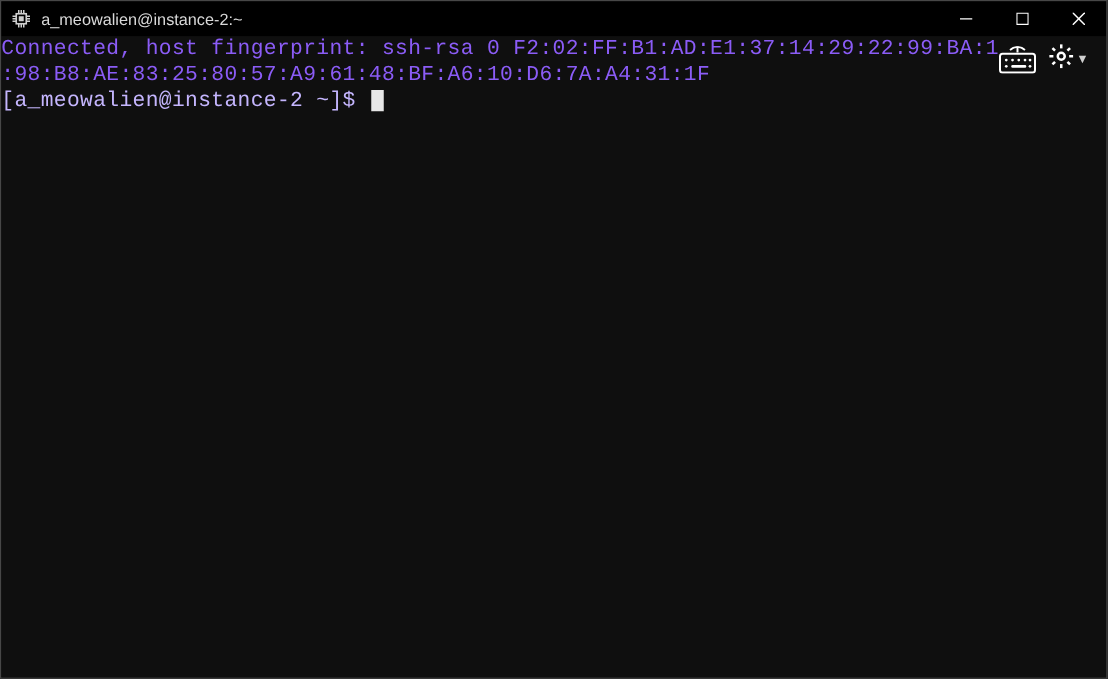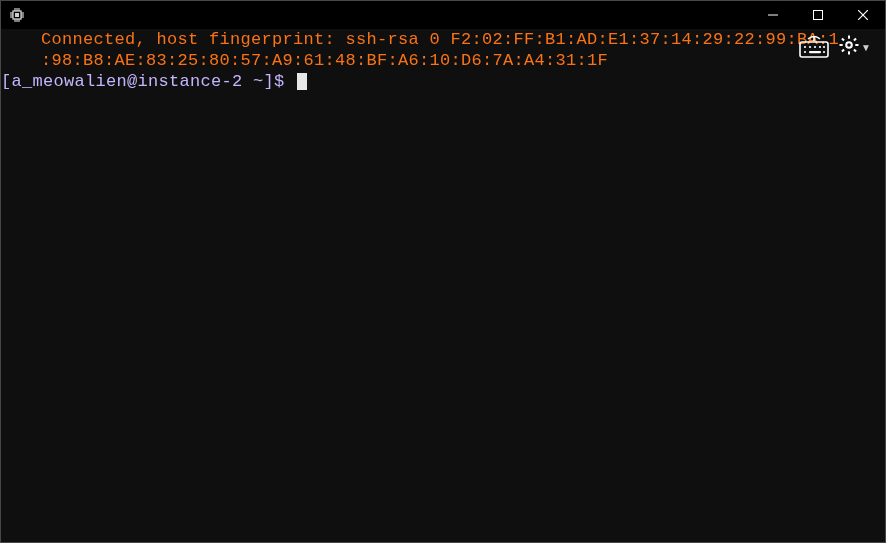--- a/index.html
+++ b/index.html
@@ -40,21 +40,21 @@
     top:28px;left:0;right:0;bottom:0;
     background:#0f0f0f;
     font-family:"Consolas","Courier New",monospace;
     font-size:17px;
     line-height:21px;
     letter-spacing:0.3px;
     white-space:pre-wrap;
     word-break:break-all;
     padding:0;
   }
-  .green{color:#f97316;margin-left:40px;}
+  .green{color:#8b5cf6;}
   .white{color:#c4b5fd;}
   .cursor{
     display:inline-block;
     width:10px;height:17px;
     background:#e6e6e6;
     vertical-align:middle;
     margin-left:2px;
   }
   .overlay-icons{
     position:absolute;
@@ -93,20 +93,21 @@
         <line x1="8" y1="12" x2="8" y2="15" stroke="#cfcfcf" stroke-width="1.2"></line>
         <line x1="10" y1="12" x2="10" y2="15" stroke="#cfcfcf" stroke-width="1.2"></line>
         <line x1="1" y1="6" x2="4" y2="6" stroke="#cfcfcf" stroke-width="1.2"></line>
         <line x1="1" y1="8" x2="4" y2="8" stroke="#cfcfcf" stroke-width="1.2"></line>
         <line x1="1" y1="10" x2="4" y2="10" stroke="#cfcfcf" stroke-width="1.2"></line>
         <line x1="12" y1="6" x2="15" y2="6" stroke="#cfcfcf" stroke-width="1.2"></line>
         <line x1="12" y1="8" x2="15" y2="8" stroke="#cfcfcf" stroke-width="1.2"></line>
         <line x1="12" y1="10" x2="15" y2="10" stroke="#cfcfcf" stroke-width="1.2"></line>
       </svg>
     </span>
+    <span class="title-text">a_meowalien@instance-2:~</span>
     <span class="spacer"></span>
     <div class="win-btn">
       <svg width="10" height="10" viewBox="0 0 10 10">
           <line x1="0" y1="5" x2="10" y2="5" stroke="#fff" stroke-width="1"></line>
         </svg>
     </div>
     <div class="win-btn">
       <svg width="10" height="10" viewBox="0 0 10 10">
           <rect x="0.5" y="0.5" width="9" height="9" fill="none" stroke="#fff" stroke-width="1"></rect>
         </svg>

